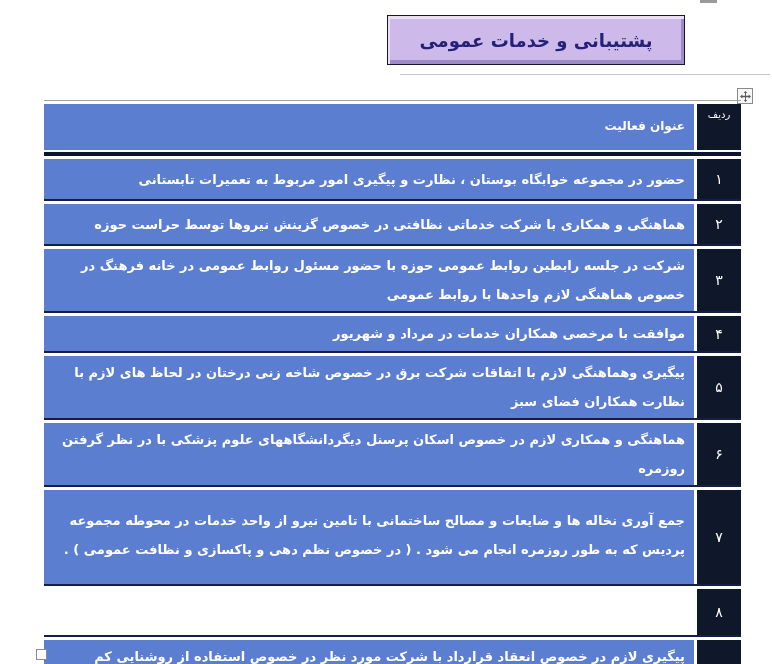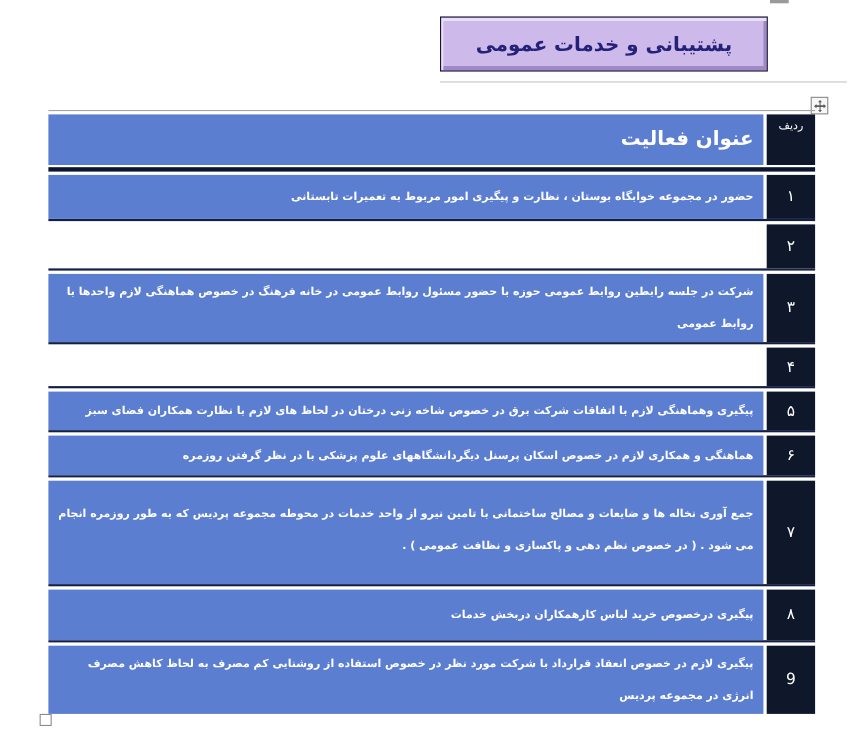--- a/index.html
+++ b/index.html
@@ -5,21 +5,21 @@
   * { margin:0; padding:0; box-sizing:border-box; }
   body { background:#ffffff; }
   .page {
     position:relative; width:772px; height:664px; background:#ffffff;
     font-family:"DejaVu Sans", sans-serif; overflow:hidden;
   }
   .top-smudge { position:absolute; left:700px; top:0; width:17px; height:3px; background:#9a9a9a; }
 
   
   .banner {
-    position:absolute; left:400px; top:15px; width:298px; height:50px;
+    position:absolute; left:387px; top:15px; width:298px; height:50px;
     background:#cdb9ea; border:1px solid #17162e;
     box-shadow: inset 2px 3px 0 #e9e0f6, inset -3px -4px 0 #9f8ac8;
     display:flex; align-items:center; justify-content:center;
     direction:rtl;
   }
   .banner-text { color:#232178; font-weight:bold; font-size:18px; letter-spacing:0; }
   .banner-underline { position:absolute; left:400px; top:74px; width:370px; height:1px; background:#c6c6c6; }
 
   
   .move-handle {
@@ -40,26 +40,26 @@
   .header-divider { height:4px; background:#0c1430; margin-bottom:3px; }
   .row:last-child { border-bottom:none; margin-bottom:0; }
 
   .num-cell {
     width:44px; flex:0 0 44px; background:#0f172a; margin-left:3px;
     display:flex; align-items:center; justify-content:center;
     color:#ffffff; font-weight:normal; font-size:14px;
   }
   .text-cell {
     flex:1; background:#5b7ed1; color:#ffffff; font-weight:bold;
-    font-size:10px; line-height:29px; text-align:right;
+    font-size:13px; line-height:29px; text-align:right;
     display:flex; align-items:center; padding:2px 9px;
   }
   .row.header { min-height:46px; }
   .row.header .num-cell { align-items:flex-start; padding-top:5px; font-size:10px; }
-  .row.header .text-cell { align-items:flex-start; padding-top:8px; font-size:18px; }
+  .row.header .text-cell { align-items:flex-start; padding-top:8px; font-size:12px; }
 
   .row.r1 { min-height:42px; }
   .row.r2 { min-height:42px; }
   .row.r3 { min-height:60px; }
   .row.r4 { min-height:37px; }
   .row.r5 { min-height:37px; }
   .row.r6 { min-height:38px; }
   .row.r7 { min-height:96px; }
   .row.r7 .text-cell { align-items:flex-start; padding-top:16px; }
   .row.r8 { min-height:48px; }
@@ -93,43 +93,44 @@
       <div class="text-cell">عنوان فعالیت</div>
     </div>
     <div class="header-divider"></div>
 
     <div class="row r1">
       <div class="num-cell">۱</div>
       <div class="text-cell">حضور در مجموعه خوابگاه بوستان ، نظارت و پیگیری امور مربوط به تعمیرات تابستانی</div>
     </div>
     <div class="row r2">
       <div class="num-cell">۲</div>
+      <div class="text-cell">هماهنگی و همکاری با شرکت خدماتی نظافتی در خصوص گزینش نیروها توسط حراست حوزه</div>
     </div>
     <div class="row r3">
       <div class="num-cell">۳</div>
       <div class="text-cell">شرکت در جلسه رابطین روابط عمومی حوزه با حضور مسئول روابط عمومی در خانه فرهنگ در خصوص هماهنگی لازم واحدها با روابط عمومی</div>
     </div>
     <div class="row r4">
       <div class="num-cell">۴</div>
+      <div class="text-cell">موافقت با مرخصی همکاران خدمات در مرداد و شهریور</div>
     </div>
     <div class="row r5">
       <div class="num-cell">۵</div>
       <div class="text-cell">پیگیری وهماهنگی لازم با اتفاقات شرکت برق در خصوص شاخه زنی درختان در لحاظ های لازم با نظارت همکاران فضای سبز</div>
     </div>
     <div class="row r6">
       <div class="num-cell">۶</div>
       <div class="text-cell">هماهنگی و همکاری لازم در خصوص اسکان پرسنل دیگردانشگاههای علوم پزشکی با در نظر گرفتن روزمره</div>
     </div>
     <div class="row r7">
       <div class="num-cell">۷</div>
       <div class="text-cell">جمع آوری نخاله ها و ضایعات و مصالح ساختمانی با تامین نیرو از واحد خدمات در محوطه مجموعه پردیس که به طور روزمره انجام می شود . ( در خصوص نظم دهی و پاکسازی و نظافت عمومی ) .</div>
     </div>
     <div class="row r8">
       <div class="num-cell">۸</div>
-      <div class="text-cell">پیگیری درخصوص خرید لباس کارهمکاران دربخش خدمات</div>
     </div>
     <div class="row r9">
       <div class="num-cell">9</div>
       <div class="text-cell">پیگیری لازم در خصوص انعقاد قرارداد با شرکت مورد نظر در خصوص استفاده از روشنایی کم مصرف به لحاظ کاهش مصرف انرژی در مجموعه پردیس</div>
     </div>
   </div>
 
   <div class="resize-handle"></div>
 
 </div>

